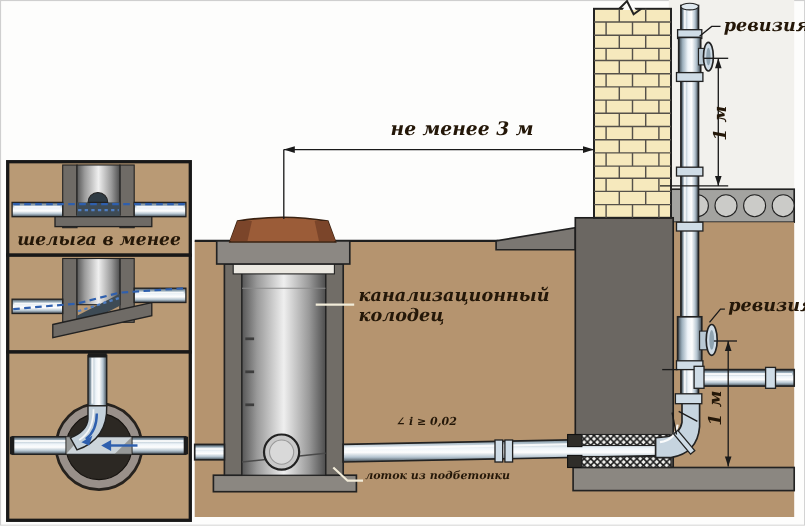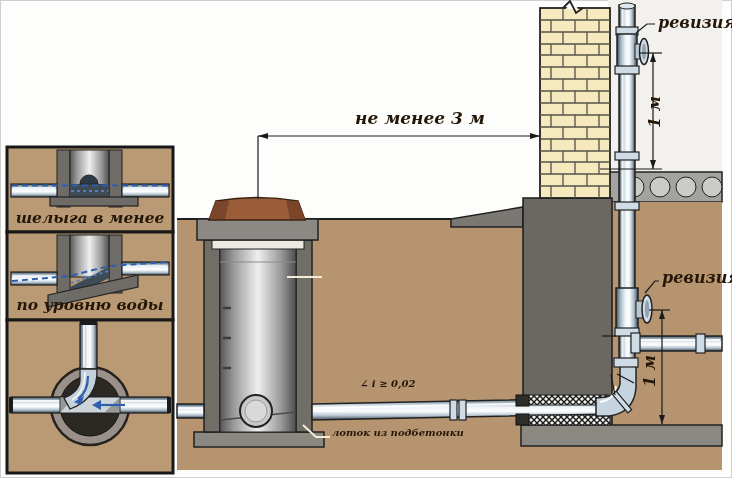--- a/index.html
+++ b/index.html
@@ -254,27 +254,30 @@
     <rect x="80" y="321" width="17" height="4" fill="#1c1c1c"></rect>
   </g>
 </svg>
 
 <span class="lbl center" style="left:420px;top:109px;font-size:17px;">не менее 3 м</span>
 
 <span class="lbl" style="left:658px;top:14px;">ревизия</span>
 
 <span class="lbl rot" style="left:655px;top:112px;">1 м</span>
 
+<div class="lbl well-lbl" style="left:326px;top:260px;">
+  <span>канализационный</span>
+  <span>колодец</span>
+</div>
 
 <span class="lbl" style="left:662px;top:269px;">ревизия</span>
 
 
 <span class="lbl rot" style="left:650px;top:371px;">1 м</span>
 
 <span class="lbl small" style="left:360px;top:378px;">∠ i ≥ 0,02</span>
 
 <span class="lbl small" style="left:332px;top:427px;text-align:right;">лоток из подбетонки</span>
 
 <span class="lbl capt" style="left:90px;top:209px;">шелыга в менее</span>
 
-<span class="lbl capt" style="left:90px;top:296px;">по уровню воды</span>
 
 </div>
 
 </body></html>

